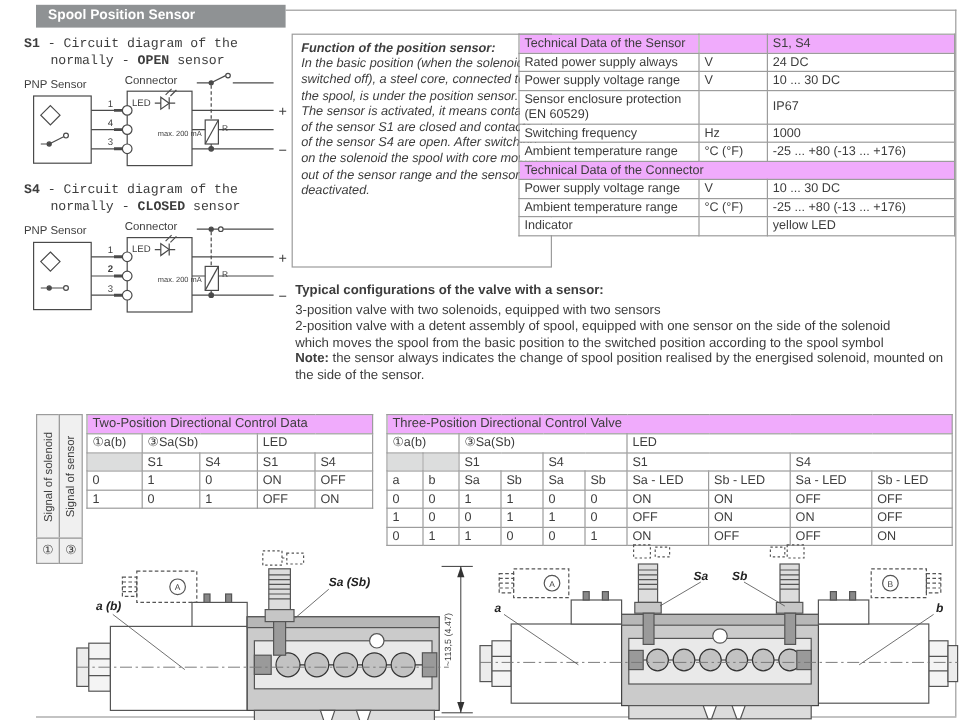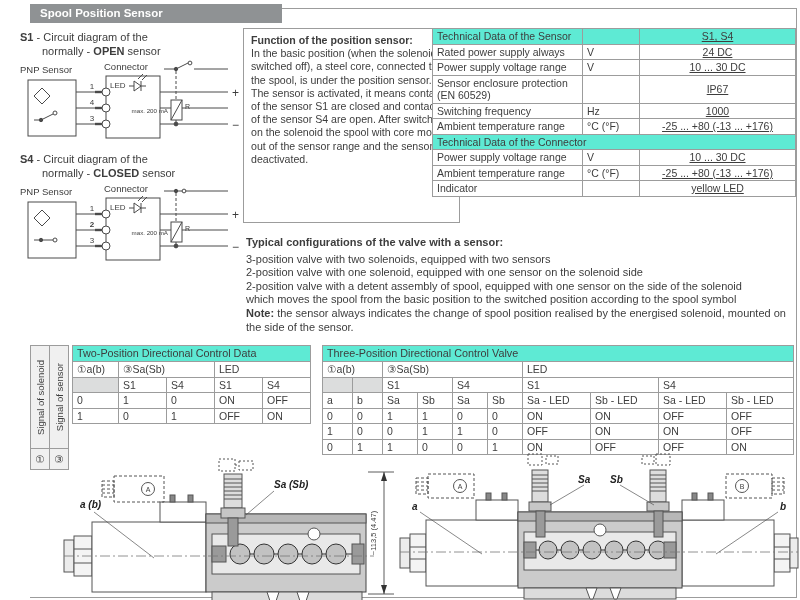--- a/index.html
+++ b/index.html
@@ -4,41 +4,42 @@
 <style>
   * { margin:0; padding:0; box-sizing:border-box; }
   html,body { background:#fff; }
   .page {
     position:relative; width:800px; height:600px; background:#fff; overflow:hidden;
     font-family:"Liberation Sans", sans-serif; color:#3d3d3d;
   }
   .abs { position:absolute; }
   .rule { background:#9c9c9c; }
   .titlebar {
-    position:absolute; left:30px; top:4px; width:252px; height:19px;
+    position:absolute; left:30px; top:4px; width:208px; height:19px;
     background:#8f9294; color:#fff; font-weight:bold; font-size:11.5px;
     line-height:19px; padding-left:10px;
   }
-  .caption { position:absolute; font-size:11px; line-height:14px; }
+  .caption { position:absolute; font-size:11px; line-height:14px;font-family:Liberation Mono, monospace; }
   .caption .ind { padding-left:22px; display:block; }
   .fnbox {
     position:absolute; left:243px; top:28px; width:217px; height:195px;
     border:1px solid #9c9c9c; padding:5px 7px; font-size:10.6px; line-height:13.2px;
     overflow:hidden;
+    font-style:italic;
   }
   .fnbox .fntitle { font-weight:bold; }
   table { border-collapse:collapse; table-layout:fixed; }
   td {
     border:1px solid #9c9c9c; font-size:10.5px; line-height:12.5px;
     padding:1px 4px; background:#fff; vertical-align:middle; overflow:hidden; white-space:nowrap;
   }
   td.wrap { white-space:normal; }
-  .hdr { background:#5eead4; }
+  .hdr { background:#f0abfc; }
   .shade { background:#dcdddd; }
-  .ctr { text-align:center;text-decoration:underline; }
+  .ctr { text-align:left; }
   .techtable { position:absolute; left:432px; top:28px; width:363px; }
   .typical { position:absolute; left:246px; top:236px; width:554px; font-size:11px; line-height:13.6px; }
   .typical .ttl { font-weight:bold; margin-bottom:3px; }
   .vstrip {
     position:absolute; width:20px; height:104px; border:1px solid #9c9c9c; background:#f0f0f0;
     display:flex; align-items:center; justify-content:center;
   }
   .vstrip span { writing-mode:vertical-rl; transform:rotate(180deg); font-size:9.5px; white-space:nowrap; }
   .numcell {
     position:absolute; width:20px; height:22px; border:1px solid #9c9c9c; background:#f0f0f0;
@@ -228,21 +229,20 @@
       <td>Indicator</td>
       <td></td>
       <td class="ctr">yellow LED</td>
     </tr>
   </tbody>
     </table>
 
   <div class="typical">
     <div class="ttl">Typical configurations of the valve with a sensor:</div>
     <div>3-position valve with two solenoids, equipped with two sensors</div>
-    <div>2-position valve with one solenoid, equipped with one sensor on the solenoid side</div>
     <div>2-position valve with a detent assembly of spool, equipped with one sensor on the side of the solenoid</div>
     <div>which  moves the spool from the basic position to the switched position according to the spool symbol</div>
     <div><b>Note:</b> <span>the sensor always indicates the change of spool position realised by the energised solenoid, mounted on the side of the sensor.</span></div>
   </div>
 
   <div class="vstrip" style="left:30px; top:345px;">
       <span>Signal of solenoid</span>
     </div>
   <div class="vstrip" style="left:49px; top:345px;">
       <span>Signal of sensor</span>

